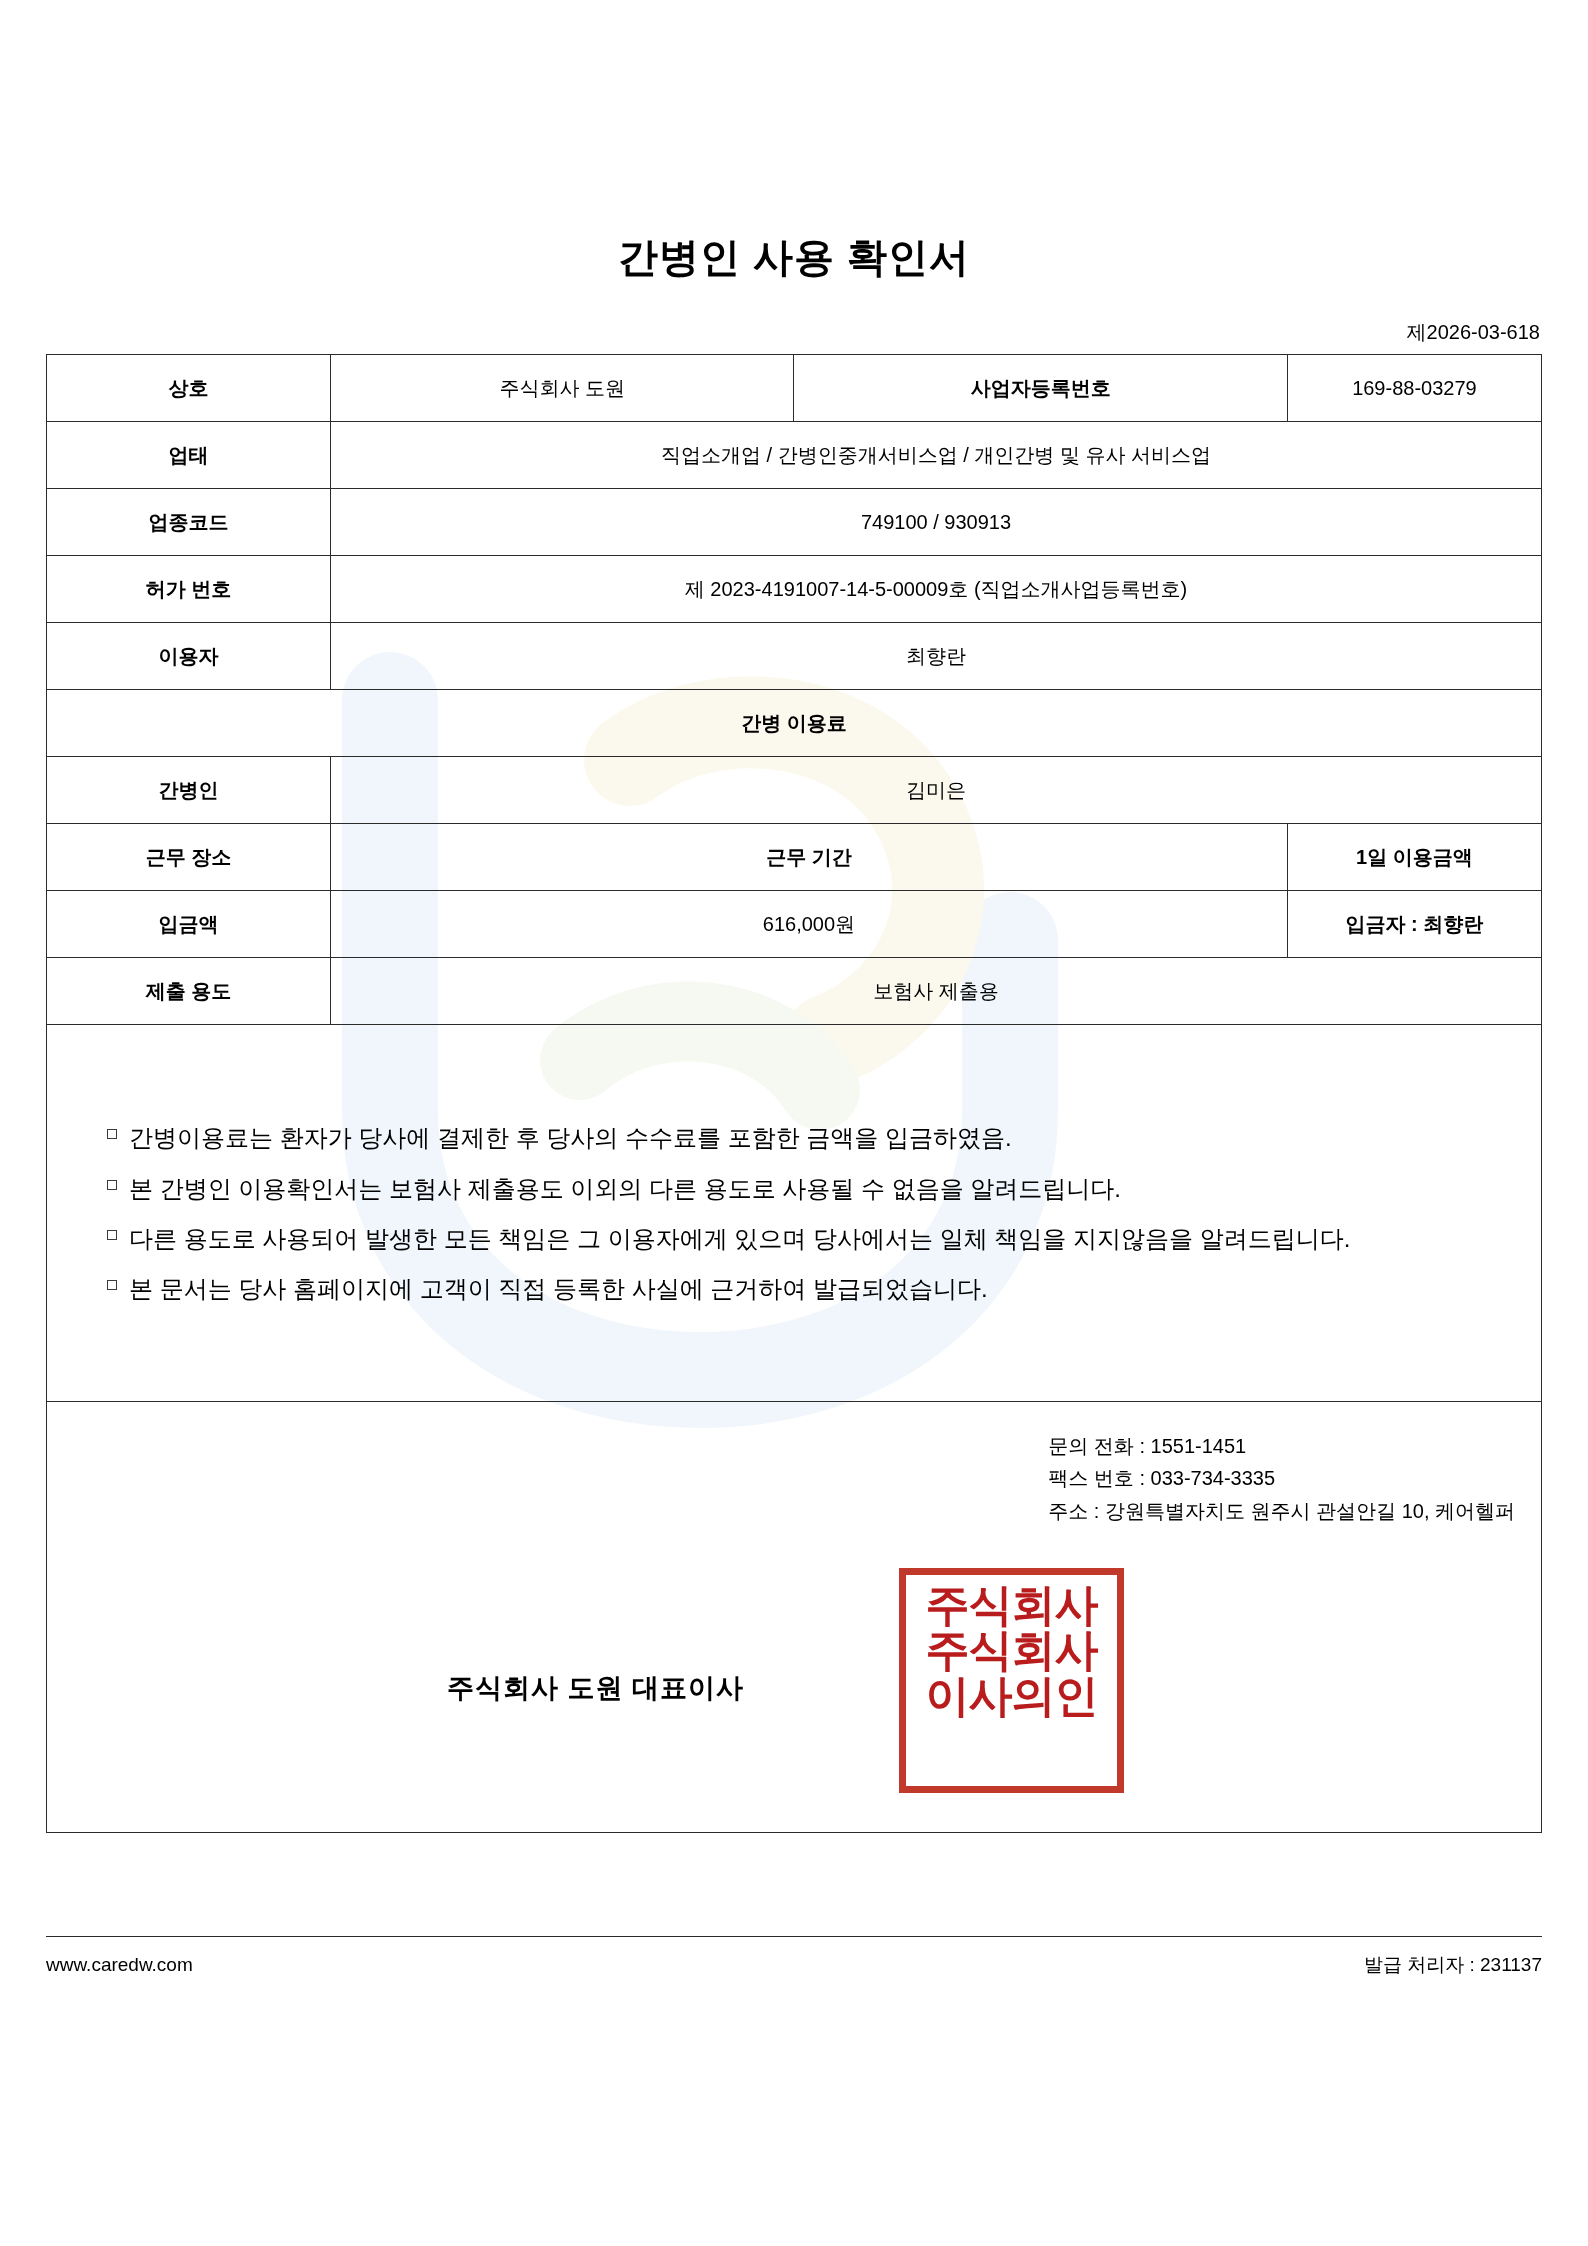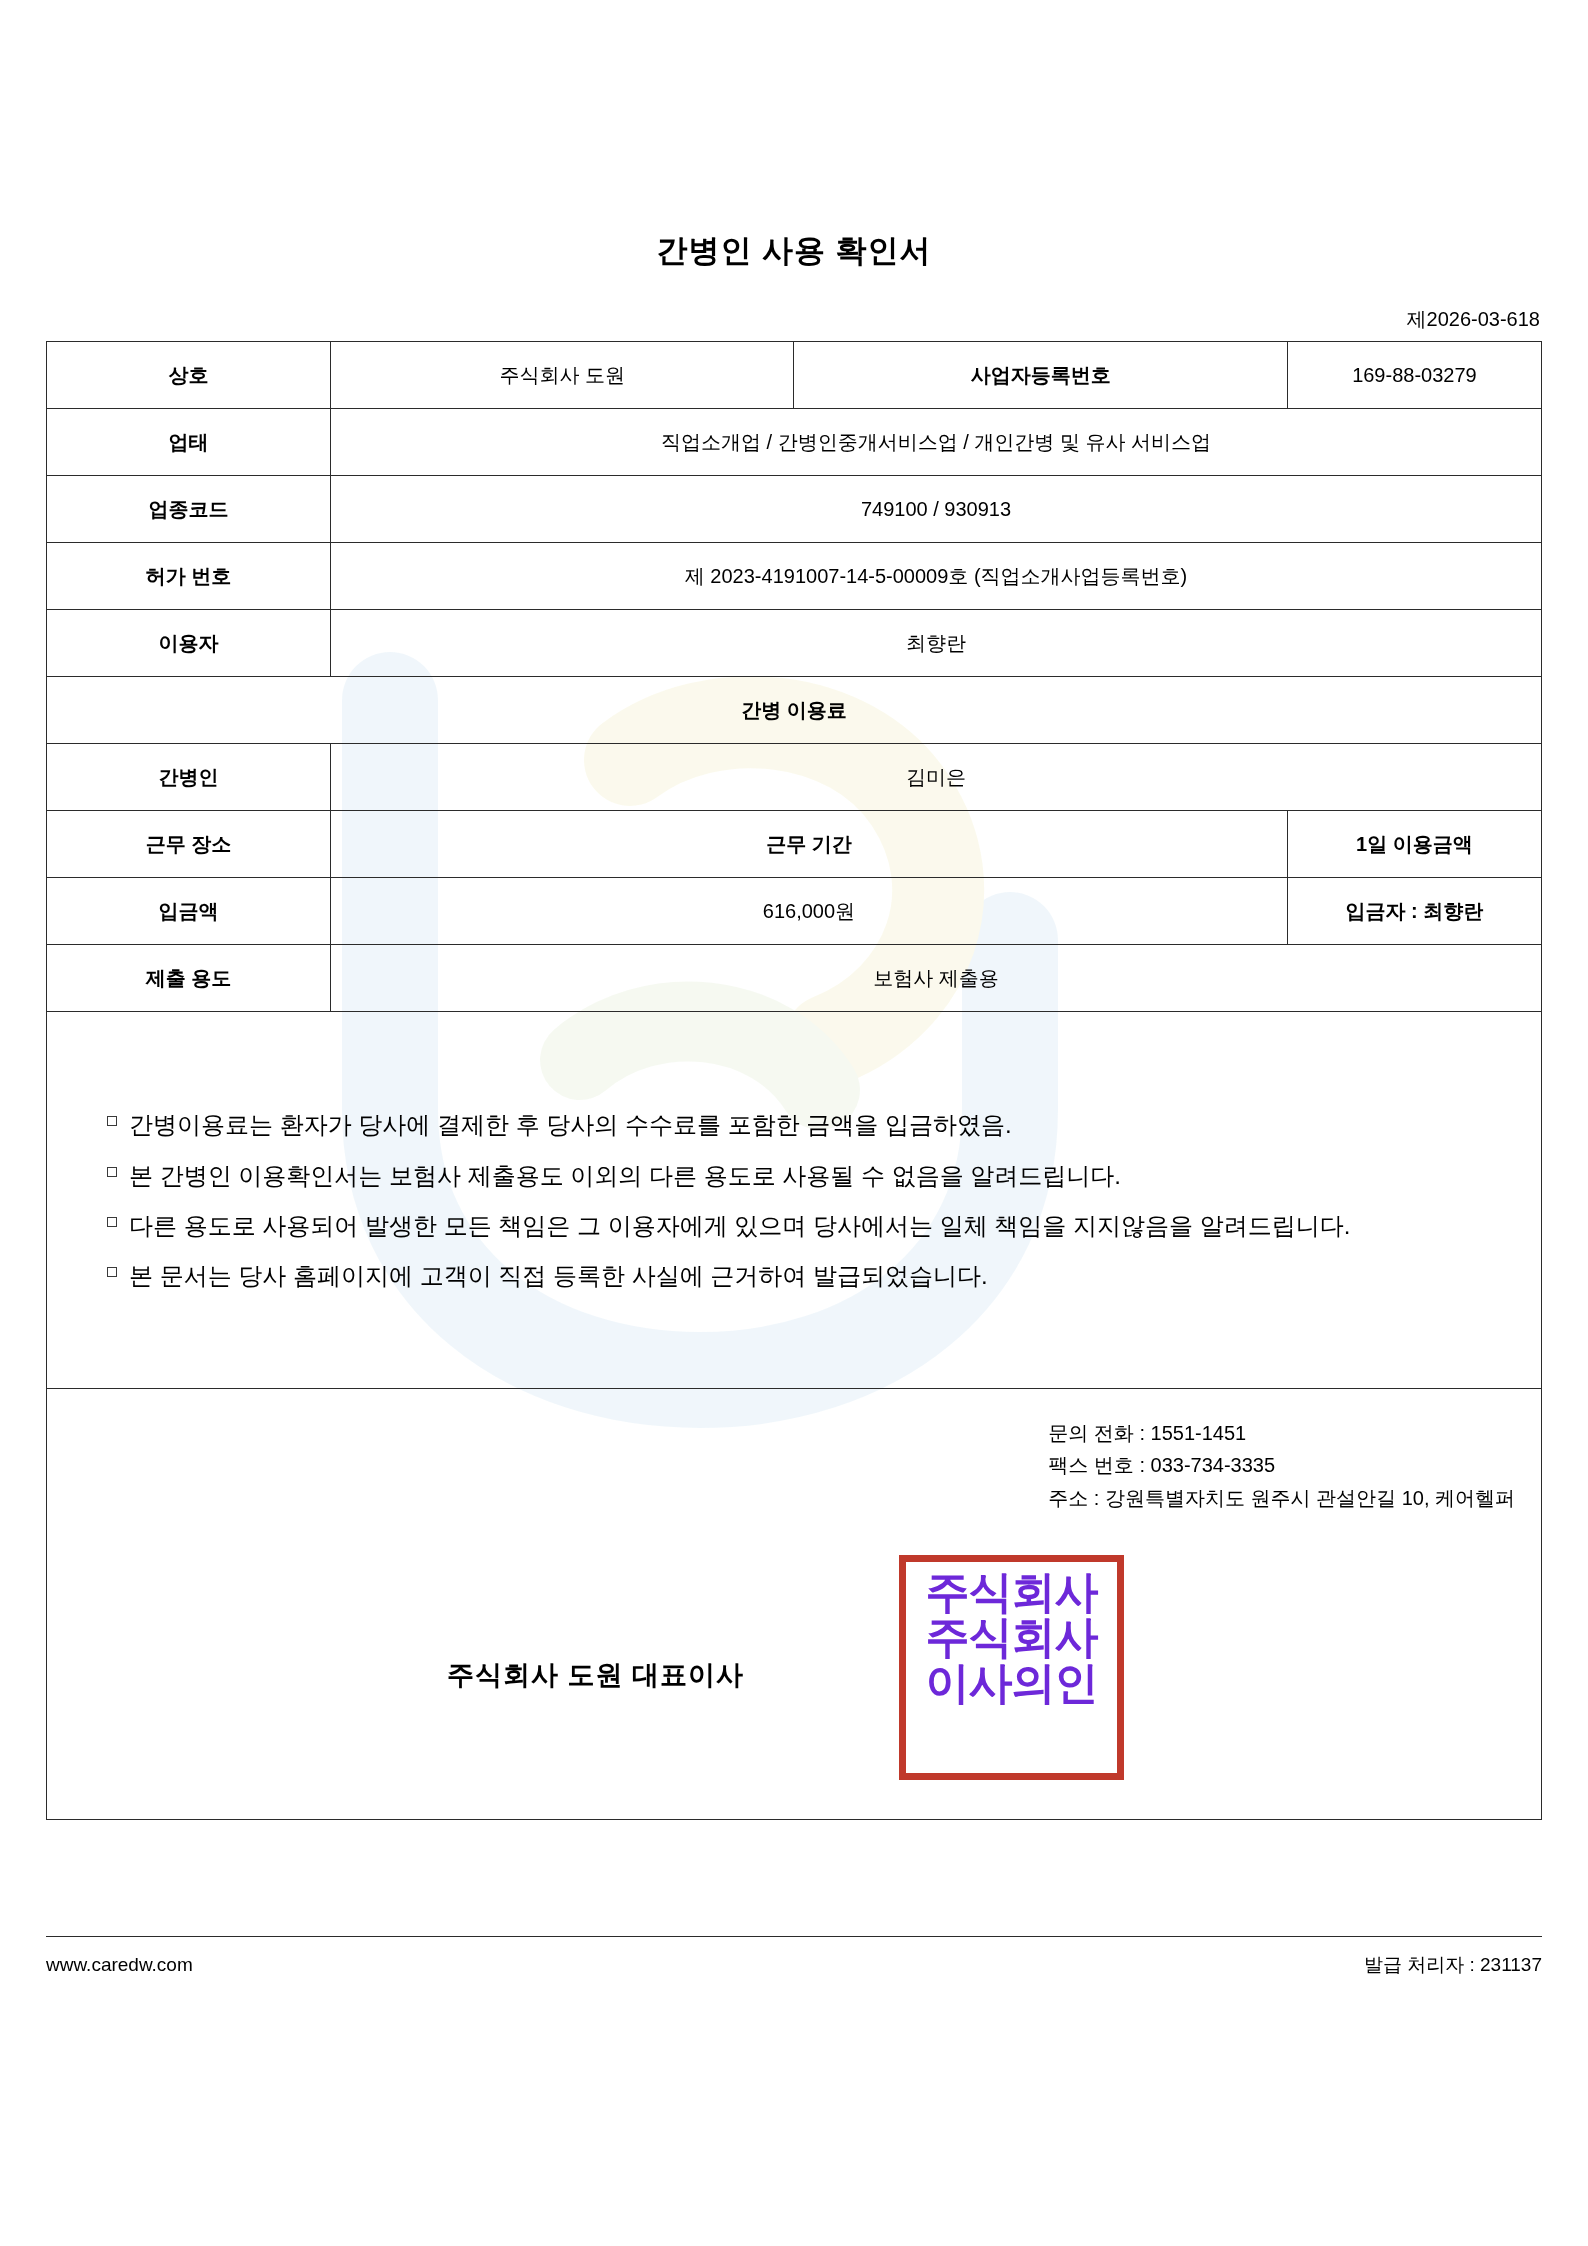--- a/index.html
+++ b/index.html
@@ -36,21 +36,21 @@
 
   .doc {
     position: absolute;
     left: 46px;
     top: 230px;
     width: 1496px;
   }
 
   .doc-title {
     text-align: center;
-    font-size: 31px;
+    font-size: 40px;
     font-weight: bold;
     letter-spacing: 1px;
     margin-bottom: 34px;
   }
 
   .doc-number {
     text-align: right;
     font-size: 20px;
     margin-bottom: 8px;
     padding-right: 2px;
@@ -136,21 +136,21 @@
     font-weight: bold;
     letter-spacing: 1px;
   }
   .seal {
     position: absolute;
     left: 852px;
     top: 166px;
     width: 225px;
     height: 225px;
     border: 7px solid #c0392b;
-    color: #6d28d9;
+    color: #b91c1c;
     box-sizing: border-box;
     font-weight: bold;
     font-size: 44px;
     line-height: 1.03;
     text-align: center;
     letter-spacing: -1px;
     padding-top: 8px;
     font-family: "Liberation Serif", serif;
   }
   .seal div { white-space: nowrap; }

